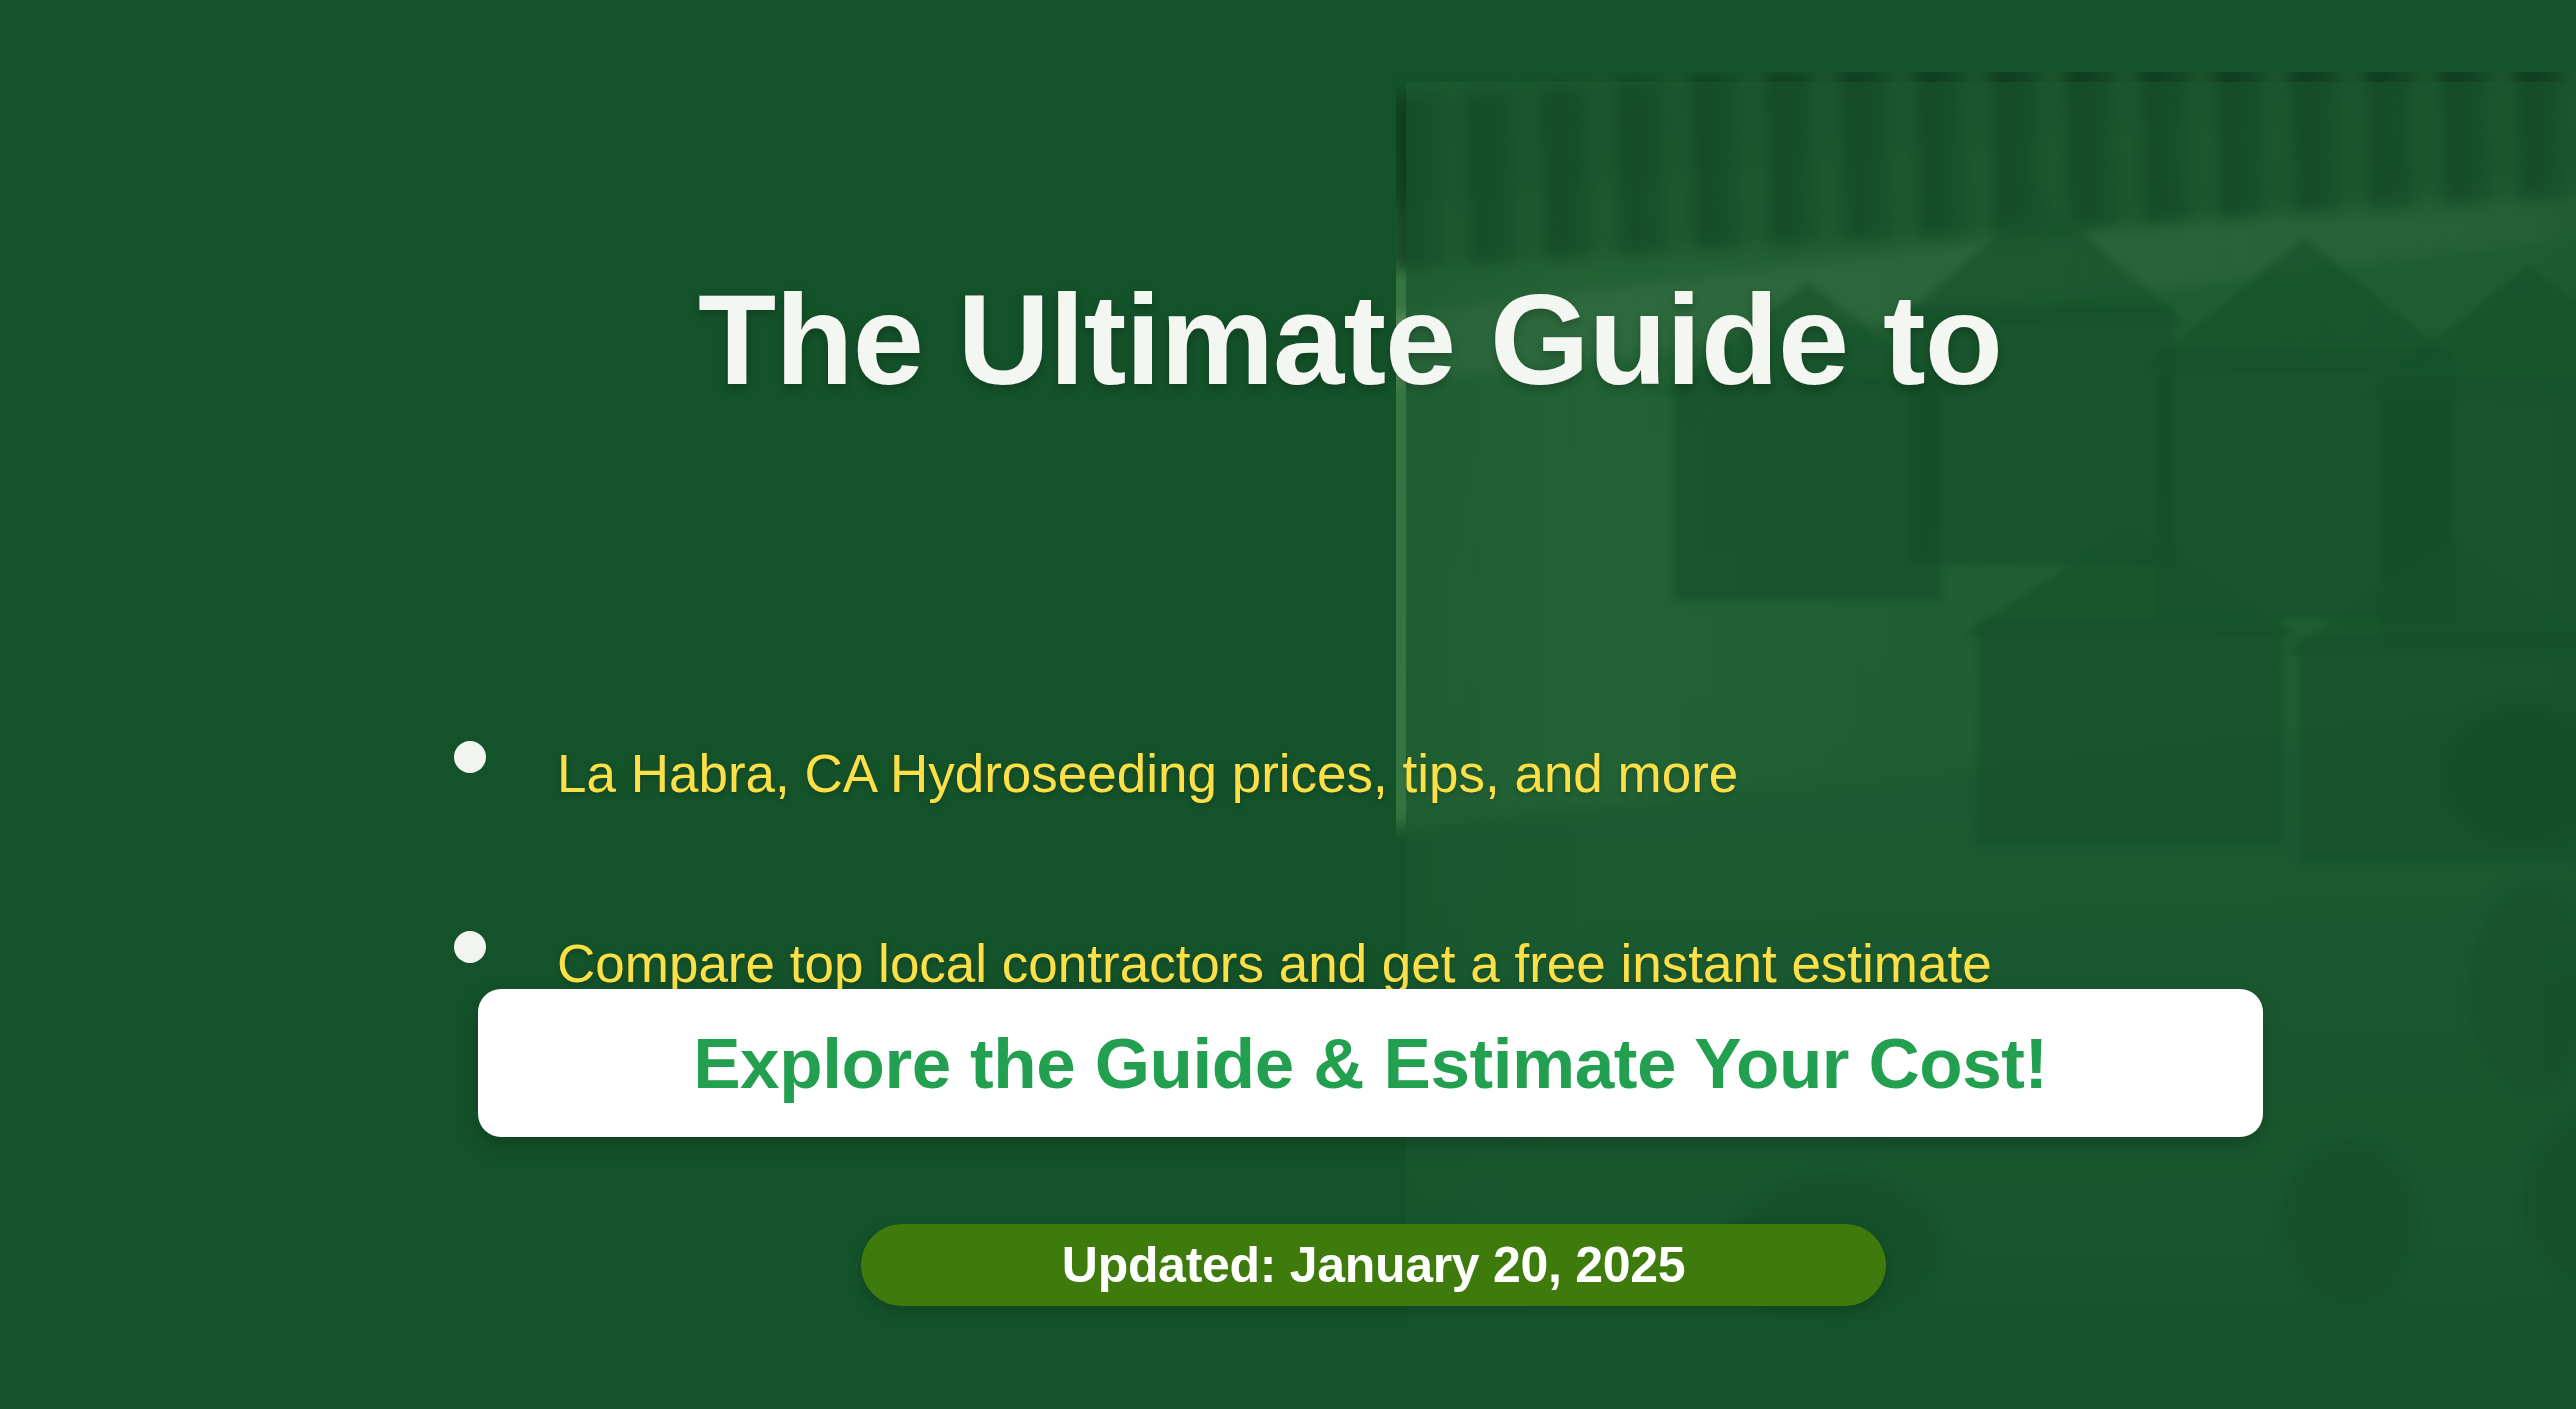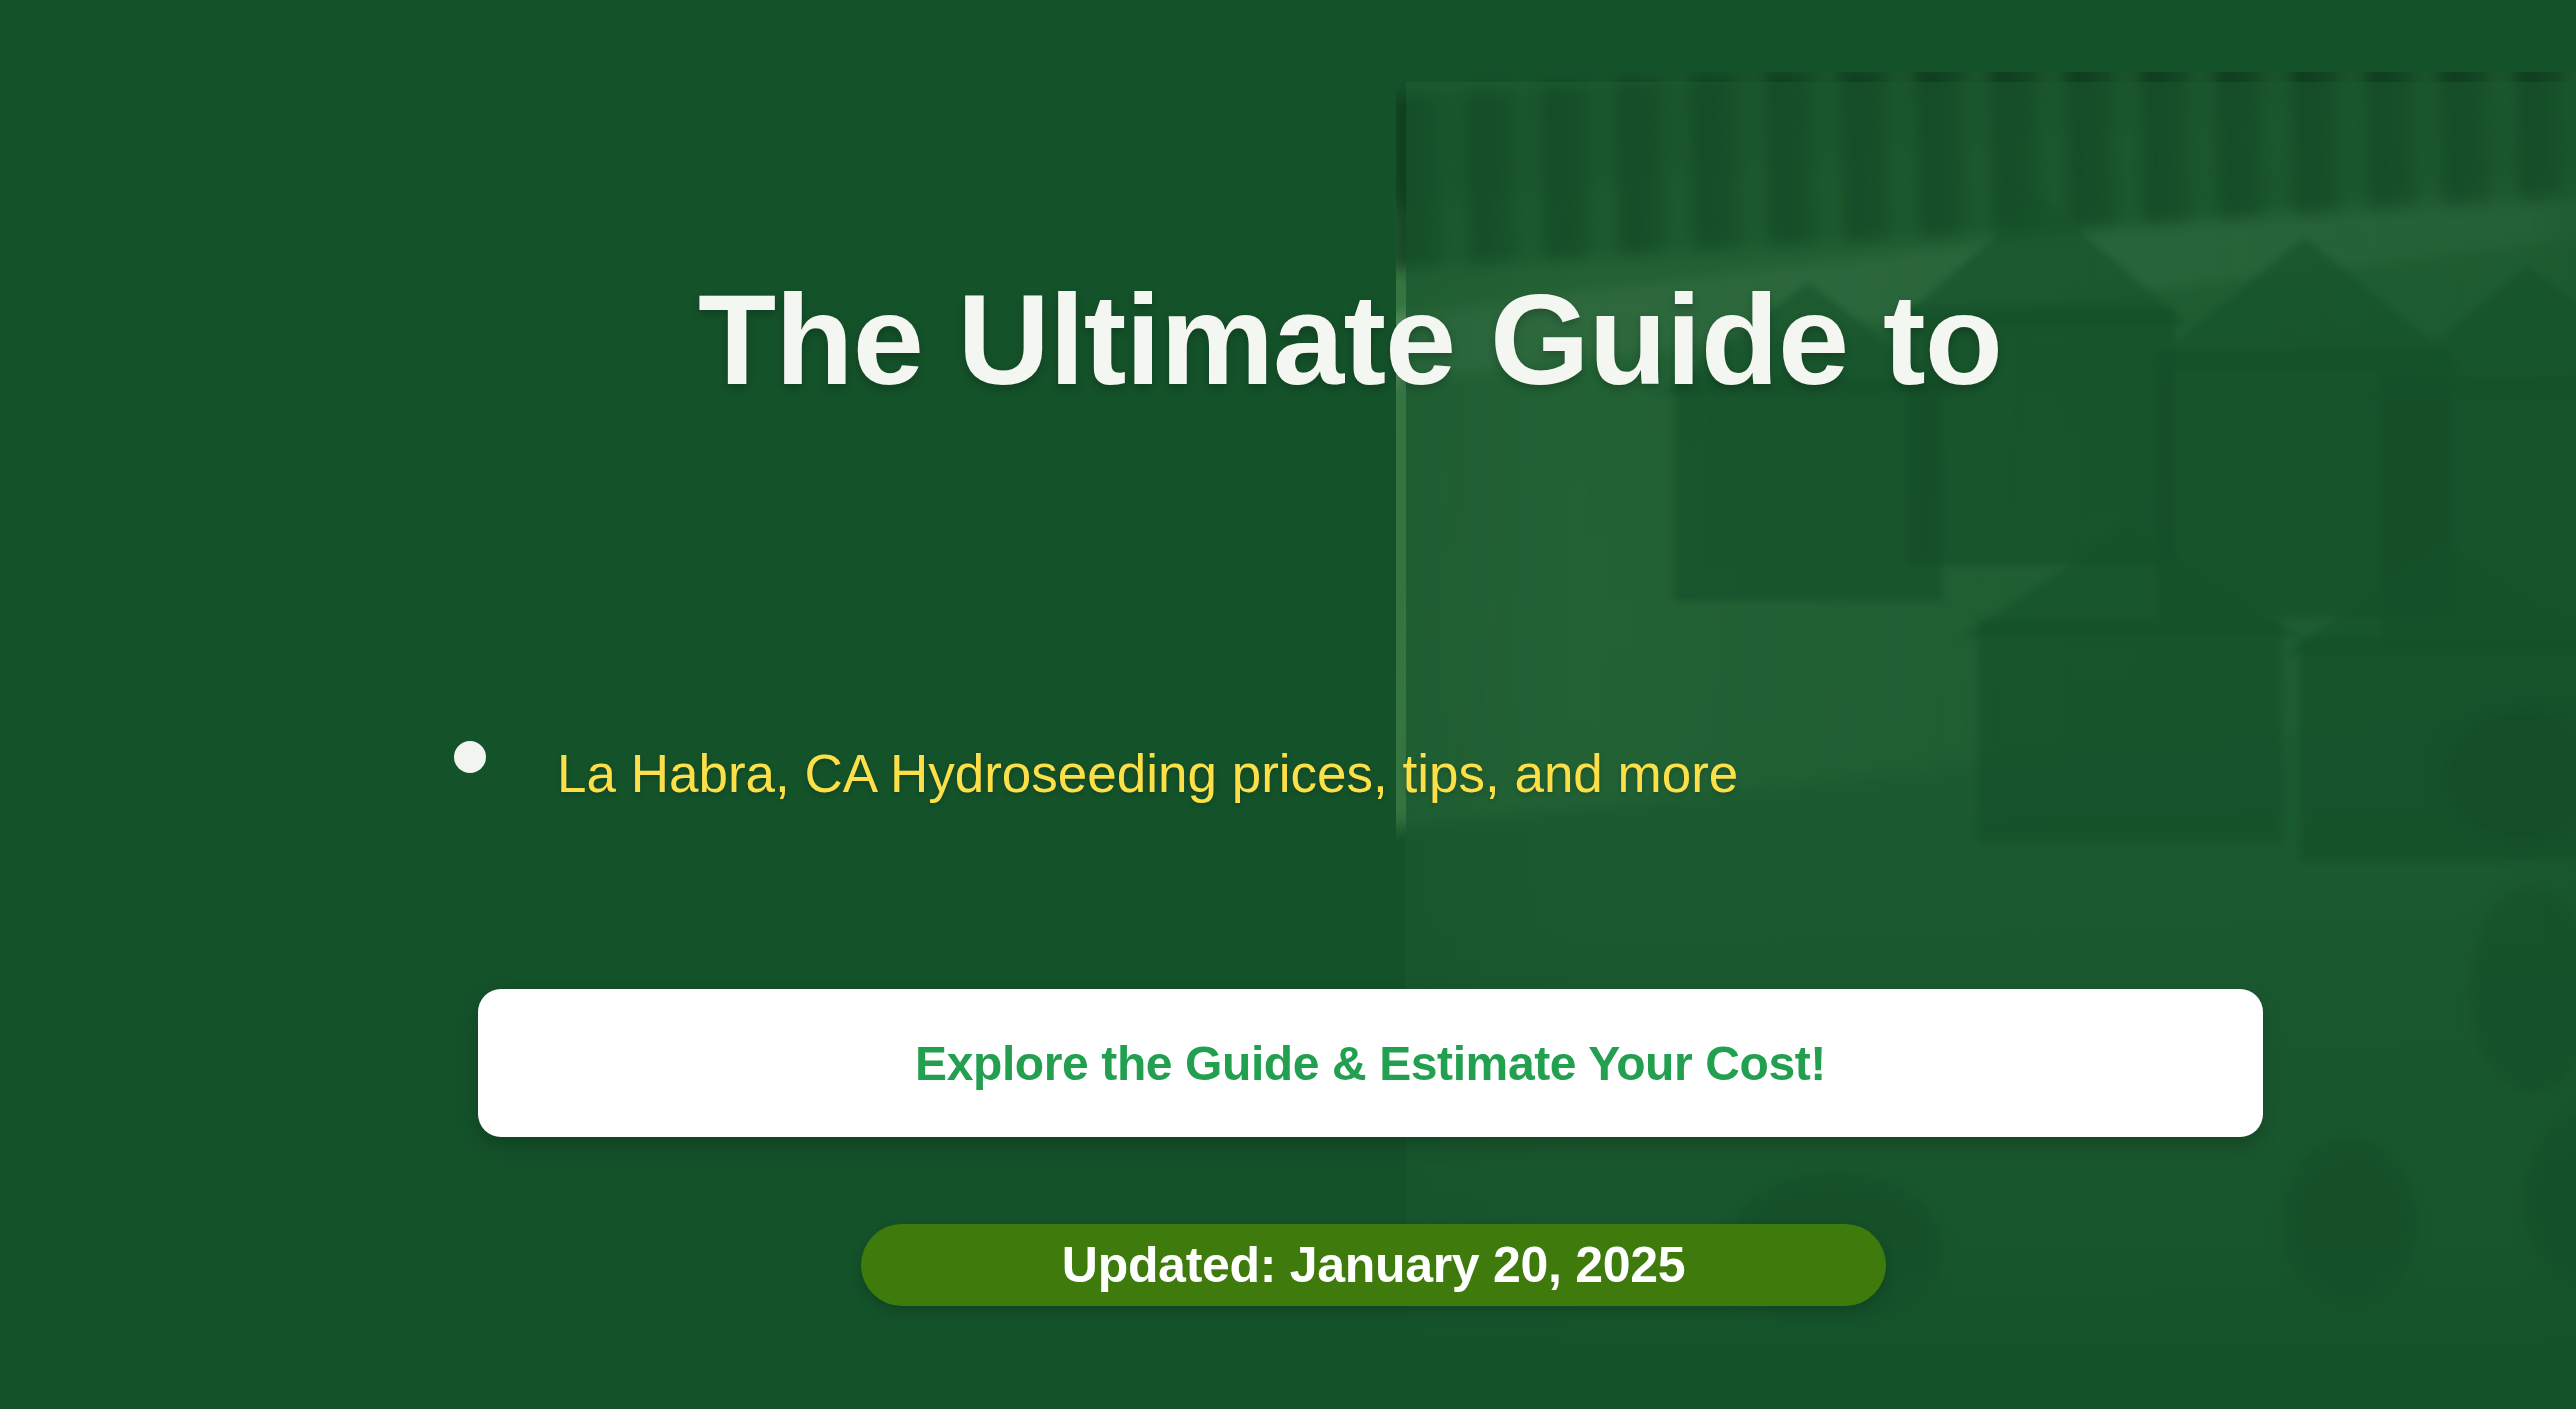--- a/index.html
+++ b/index.html
@@ -170,21 +170,21 @@
     background:#ffffff;
     border-radius:23px;
     display:flex;
     align-items:center;
     justify-content:center;
     box-shadow:0 7.2px 19.7px rgba(0,0,0,.20);
     cursor:pointer;
   }
   .cta-label {
     color:#22a050;
-    font-size:48px;
+    font-size:71px;
     font-weight:bold;
     letter-spacing:-0.4px;
     white-space:nowrap;
   }
 
   .badge {
     position:absolute;
     left:779px; top:1142px;
     width:1025px; height:82px;
     background:#3f7a0c;
@@ -236,20 +236,24 @@
 
     <h1 class="headline">
       <span class="ln ln-1">The Ultimate Guide to</span>
     </h1>
 
     <ul class="bullets">
       <li>
         <span class="dot"></span>
         <span>La Habra, CA Hydroseeding prices, tips, and more</span>
       </li>
+      <li>
+        <span class="dot"></span>
+        <span>Compare top local contractors and get a free instant estimate</span>
+      </li>
     </ul>
 
     <div class="cta">
       <span class="cta-label">Explore the Guide &amp; Estimate Your Cost!</span>
     </div>
 
     <div class="badge">
       <span class="badge-label">Updated: January 20, 2025</span>
     </div>
 

